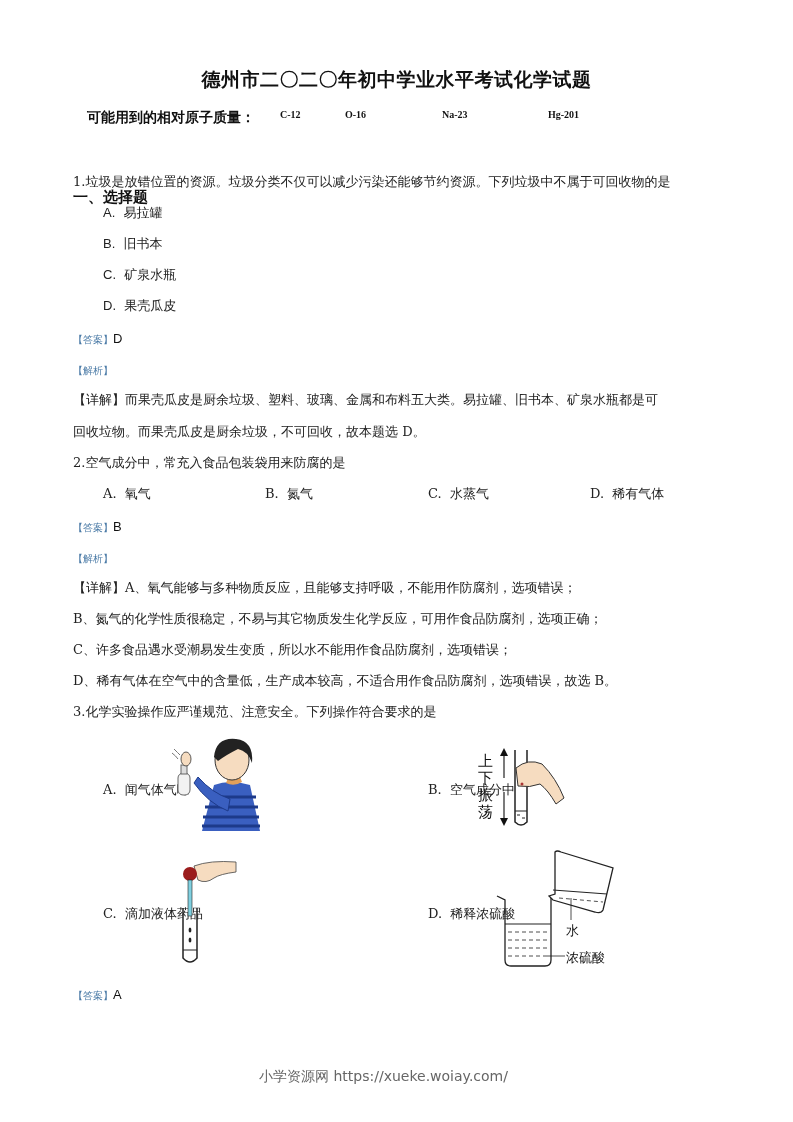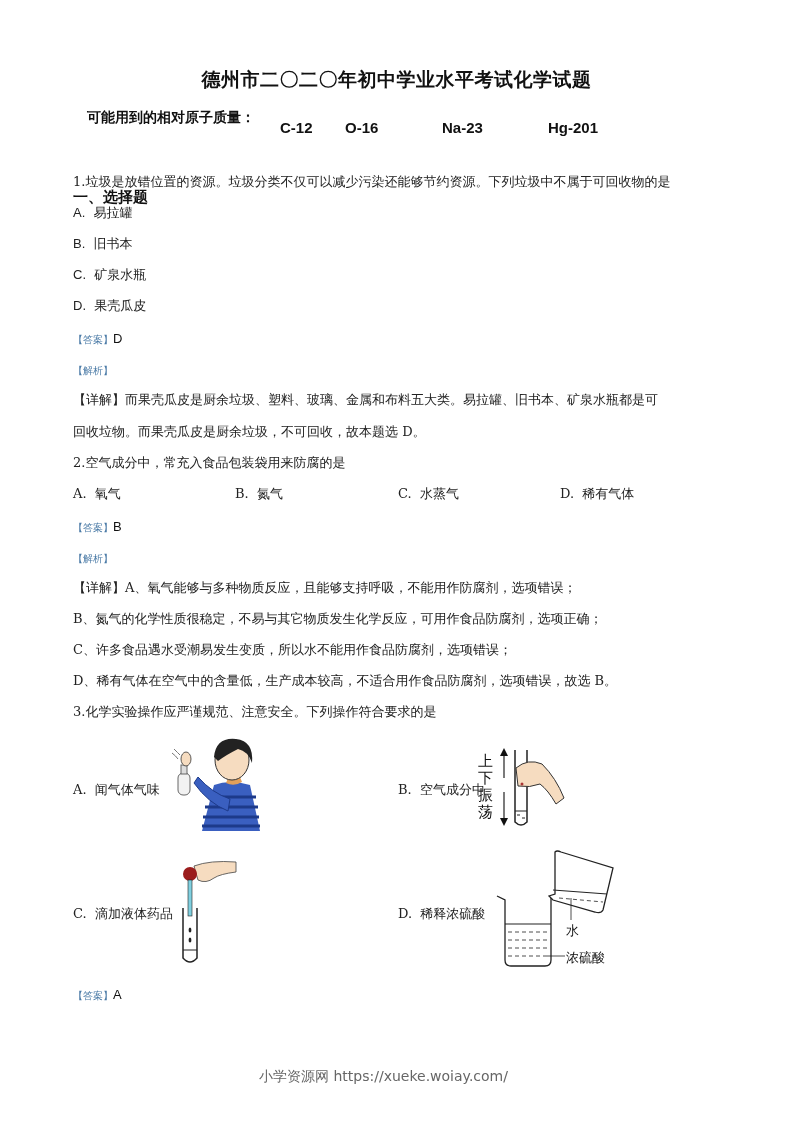--- a/index.html
+++ b/index.html
@@ -11,28 +11,28 @@
     .abs { position: absolute; }
     .title {
       left: 0; width: 793px; top: 67px; text-align: center;
       font-family: Liberation Mono, monospace; font-weight: bold; font-size: 19px;
       letter-spacing: 0.5px; color: #111;
     }
     .masses {
       left: 73px; top: 109px; font-family: "DejaVu Sans", sans-serif; font-weight: bold; font-size: 14px;
       color: #111; white-space: nowrap; margin-left: 14px;
     }
-    .masses .m { position: absolute; top: 10px; font-family: Liberation Sans, sans-serif; font-size: 15px; font-weight: bold; }
+    .masses .m { position: absolute; top: 0; font-family: Liberation Serif, serif; font-size: 10px; font-weight: bold; }
     .section {
       left: 73px; top: 140px; font-family: "DejaVu Sans", sans-serif; font-weight: bold; font-size: 15px; color:#111;margin-top:48px;
     }
     .line {
       left: 73px; font-size: 13px; white-space: nowrap; color: #222;
     }
-    .opt { font-size: 13px; color: #222; white-space: nowrap; }
+    .opt { font-size: 13px; color: #222; white-space: nowrap; margin-left: 30px; }
     .optletter { font-family: "Liberation Sans", sans-serif; }
     .bracket { color: #4a7aa6; font-family: "DejaVu Sans", sans-serif; font-size: 10px; text-align: center; }
     .ans { font-family: "Liberation Sans", sans-serif; font-size: 13px; color: #111; }
     .footer {
       left: 0; width: 767px; top: 1068px; text-align: center;
       font-family: "DejaVu Sans", sans-serif; font-size: 14px; color: #666;
     }
     svg { overflow: visible; }
   </style>
 </head>

